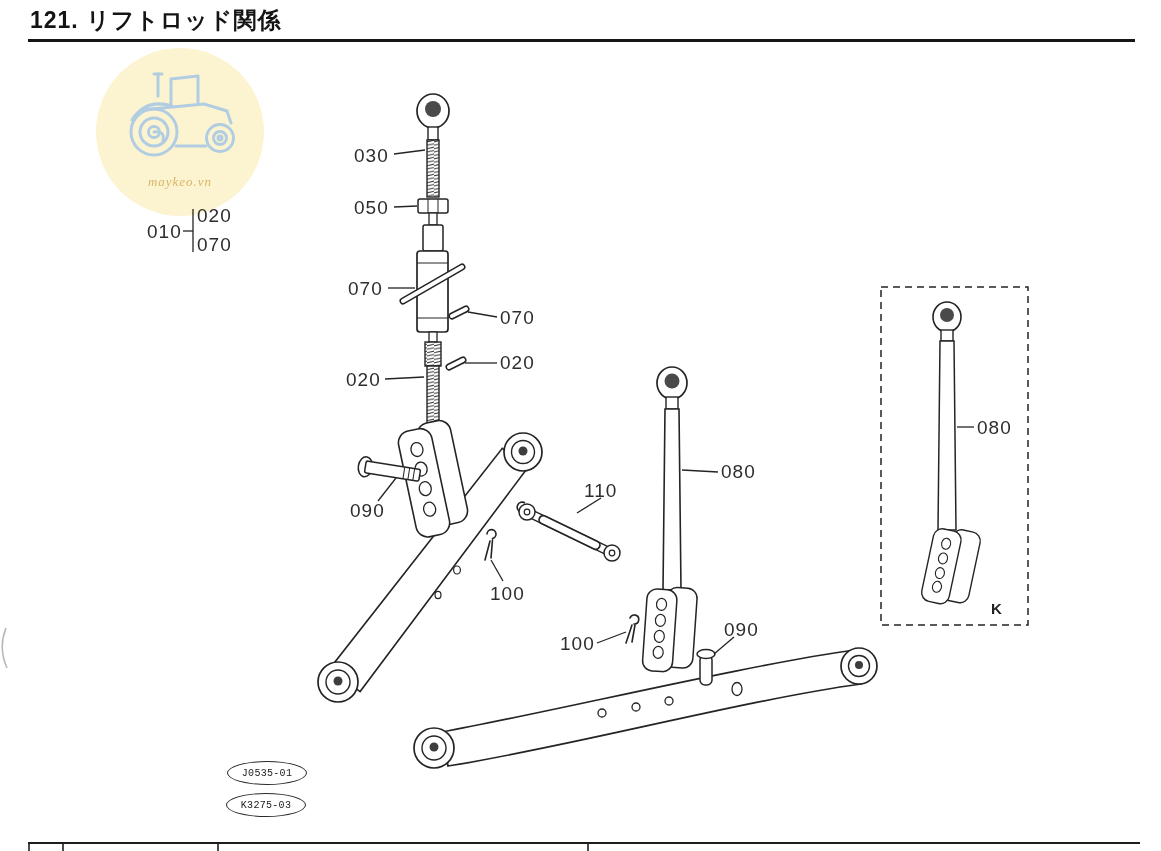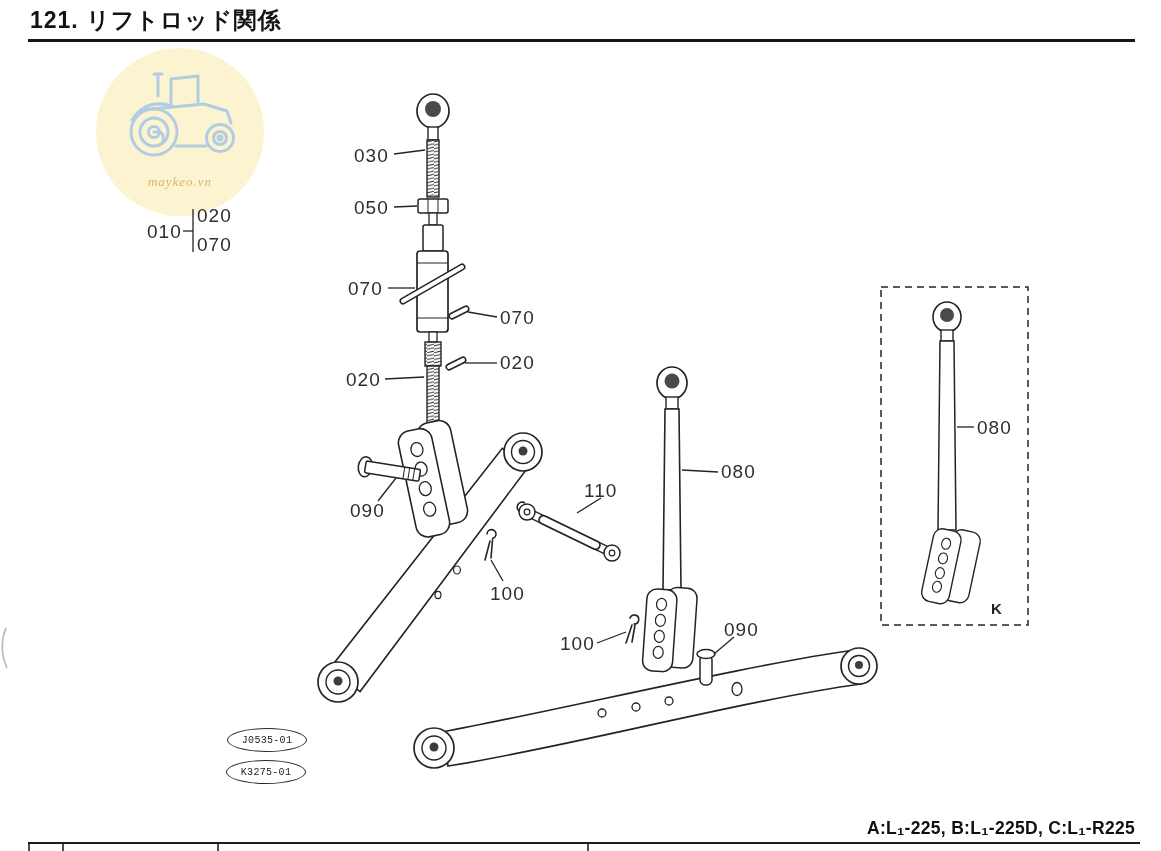--- a/index.html
+++ b/index.html
@@ -30,20 +30,21 @@
   .art { position:absolute; left:0; top:0; }
   .callout {
     position:absolute; font-size:19px; letter-spacing:1px; color:#2e2e2e;
     font-family:"Liberation Sans", sans-serif; white-space:nowrap;
   }
   .callout.key { font-weight:700; font-size:15px; color:#222; }
   .stamp {
     position:absolute; width:80px; height:24px; border:1.6px solid #2a2a2a;
     border-radius:50%; display:flex; align-items:center; justify-content:center;
     background:#fff;
+    margin-top:33px;
   }
   .stamp span {
     font-family:"Liberation Mono", monospace; font-size:10px;
     letter-spacing:0.3px; color:#222;
   }
   .variant-note {
     position:absolute; right:26px; top:818px;
     font-size:17.5px; font-weight:600; letter-spacing:0.3px; color:#101010;
   }
 </style>
@@ -244,18 +245,17 @@
   <span class="callout" style="left:721px; top:461px;">080</span>
   <span class="callout" style="left:560px; top:633px;">100</span>
   <span class="callout" style="left:724px; top:619px;">090</span>
   <span class="callout" style="left:977px; top:417px;">080</span>
   <span class="callout key" style="left:991px; top:600px;">K</span>
 
   <div class="stamp" style="left:227px; top:728px;">
     <span>J0535-01</span>
   </div>
   <div class="stamp" style="left:226px; top:760px;">
-    <span>K3275-01</span>
+    <span>K3275-03</span>
   </div>
 
-  <div class="variant-note">A:L₁-225, B:L₁-225D, C:L₁-R225</div>
 
 </div>
 
 </body></html>

